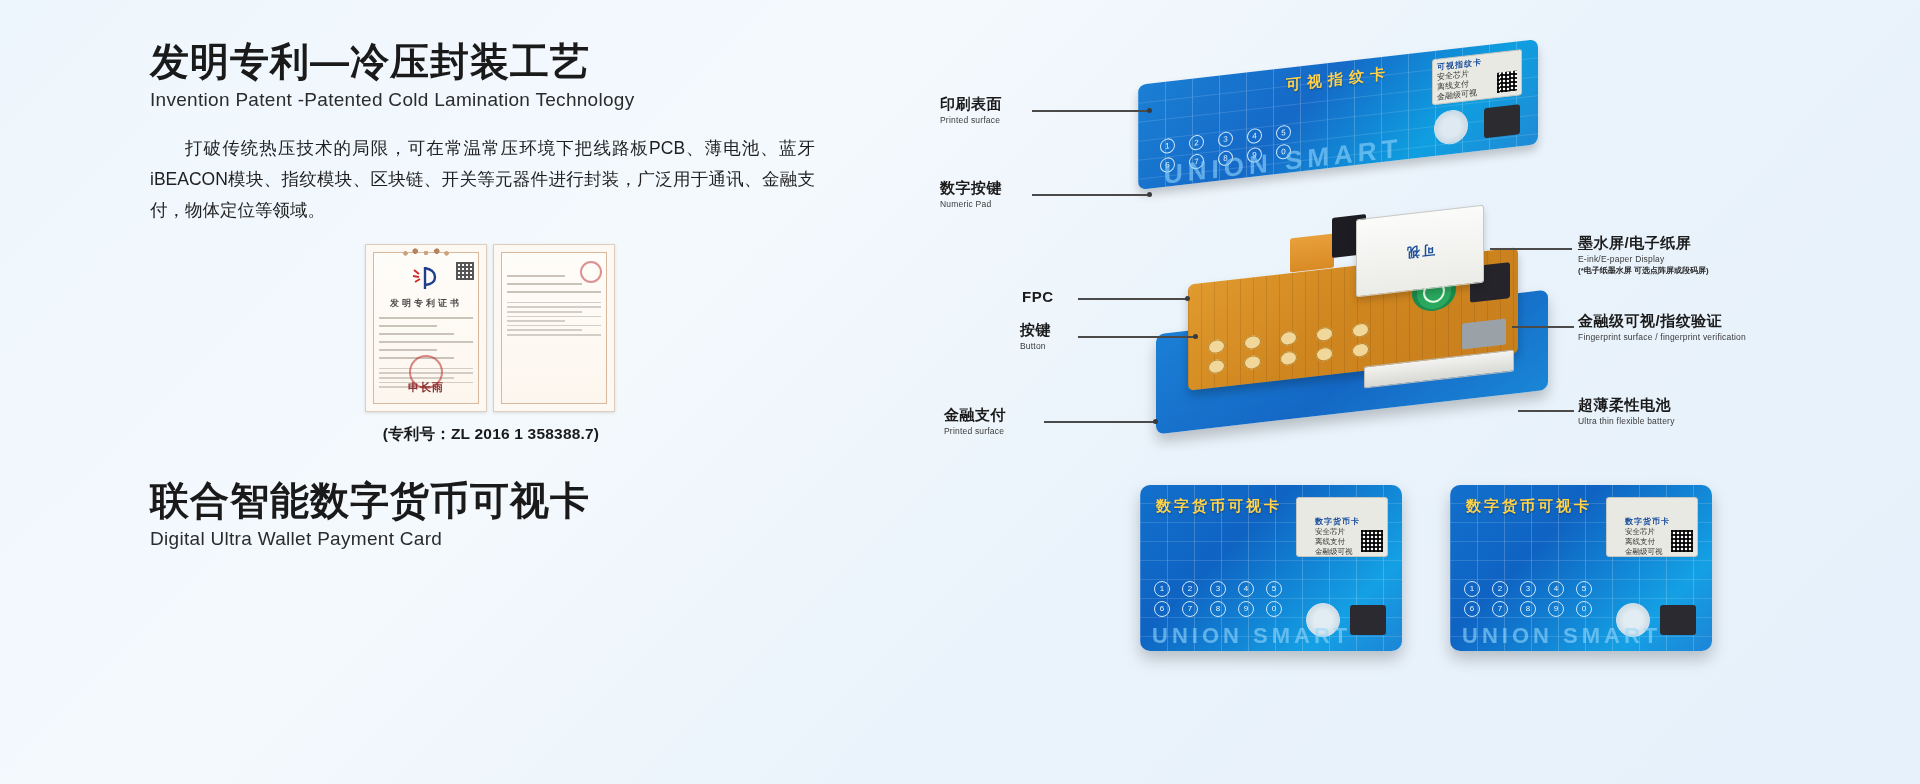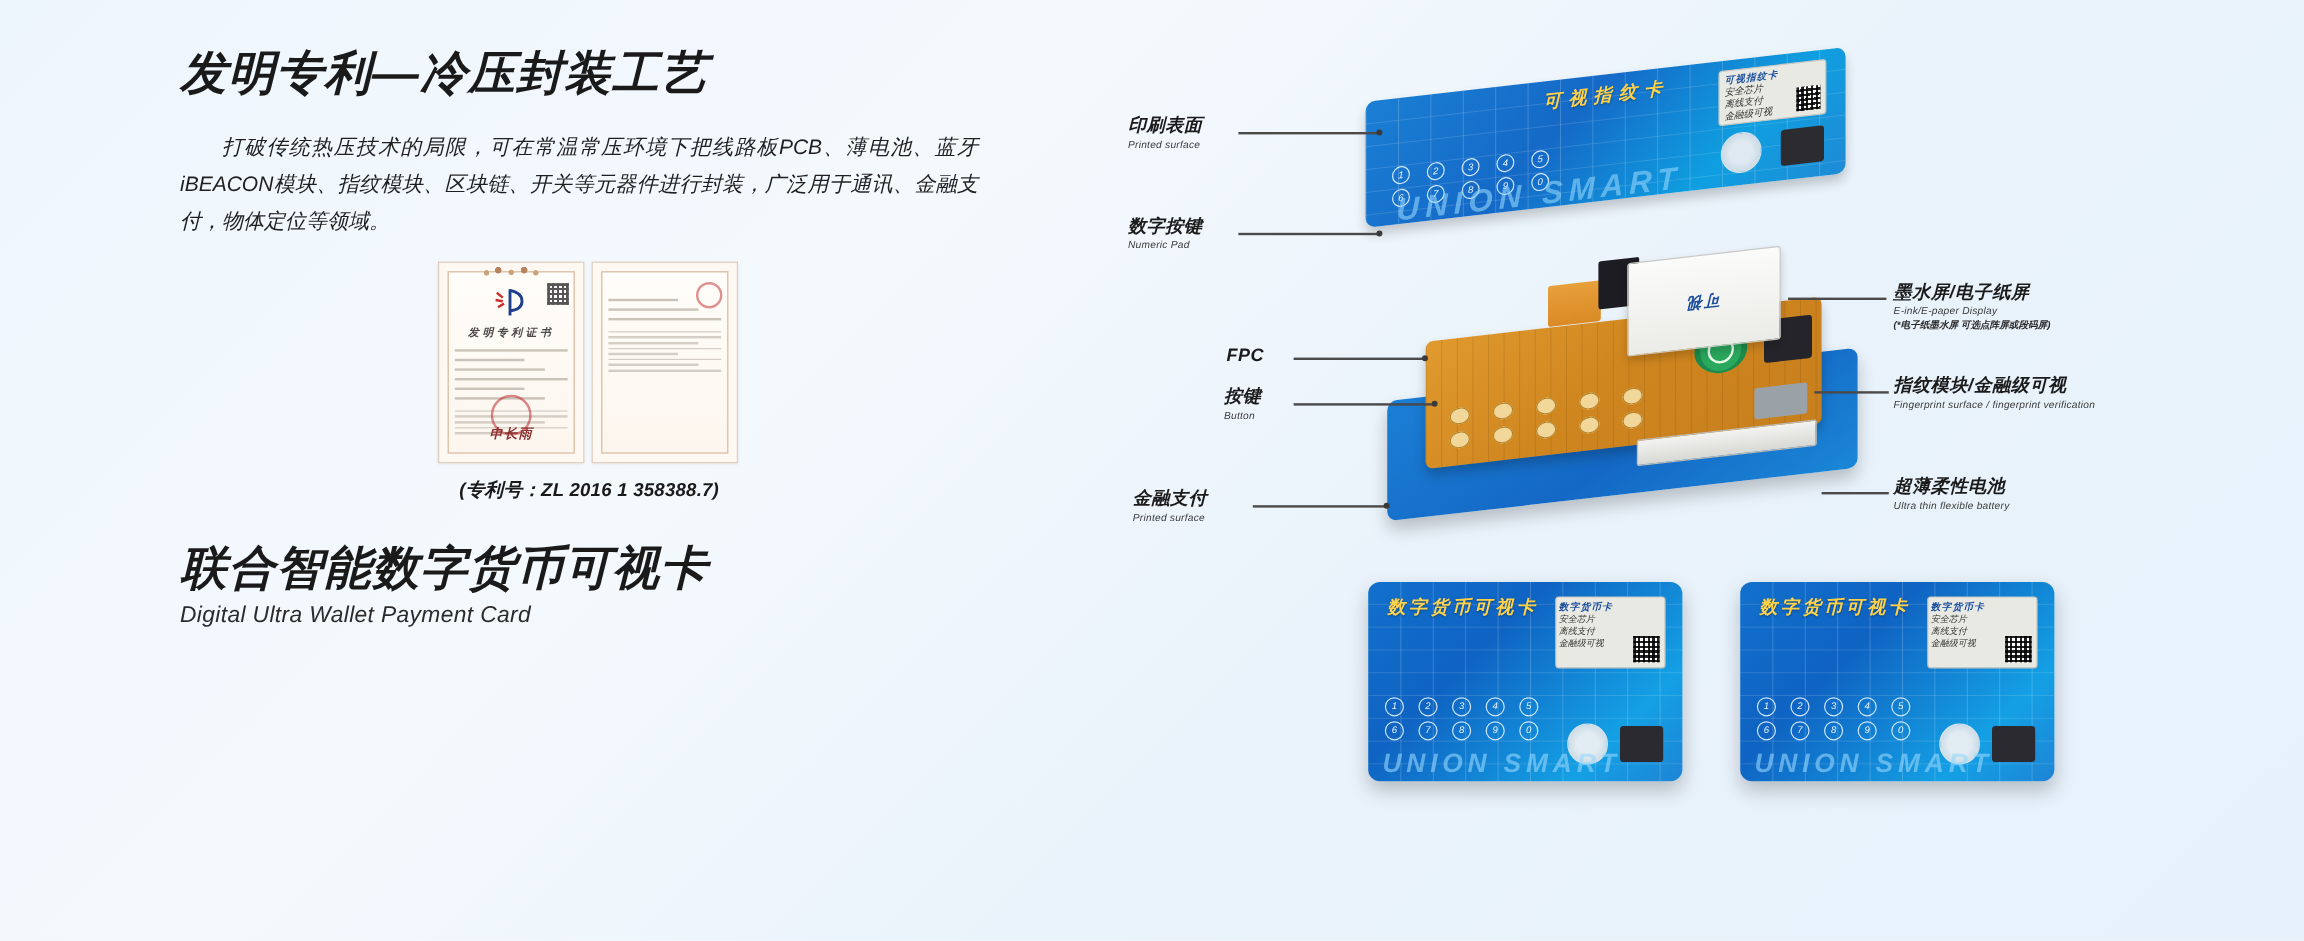--- a/index.html
+++ b/index.html
@@ -3,21 +3,21 @@
 <meta charset="utf-8">
 <style>
   * { box-sizing: border-box; margin: 0; padding: 0; }
   html, body { width: 1920px; height: 784px; overflow: hidden; }
   body {
     font-family: "Liberation Sans", "DejaVu Sans", sans-serif;
     background: linear-gradient(135deg, #eef6fd 0%, #f4f9fd 35%, #eaf3fb 60%, #e6f1fb 100%);
     position: relative;
     color: #222;
   }
-  .page { position: absolute; inset: 0; font-style: italic; }
+  .page { position: absolute; inset: 0; }
 
   
   .left-col { position: absolute; left: 150px; top: 40px; width: 690px; }
 
   .h-cn {
     font-size: 39px; font-weight: bold; letter-spacing: 1px;
     color: #1a1a1a; line-height: 1.15; white-space: nowrap;
   }
   .h-en {
     font-size: 19px; color: #2b2b2b; letter-spacing: .3px;
@@ -193,21 +193,21 @@
     position:absolute; width:262px; height:166px; border-radius:10px;
     background: linear-gradient(135deg,#1270cc 0%, #0f63c2 35%, #14a0e4 78%, #1d84d6 100%);
     box-shadow: 0 8px 16px rgba(0,0,0,.22); overflow:hidden;
   }
   .mini-card .brand-cn{
     position:absolute; left:16px; top:12px; font-size:15px; font-weight:700;
     color:#ffd24a; letter-spacing:3px; text-shadow:0 1px 2px rgba(0,0,0,.35);
   }
   .mini-card .sb{
     position:absolute; right:14px; top:12px; width:92px;height:60px;
-    background:#e9e9e4;border:1px solid #c6c6c1;border-radius:3px;font-size:7.5px;color:#333;padding:2px;
+    background:#e9e9e4;border:1px solid #c6c6c1;border-radius:3px;font-size:7.5px;color:#333;padding:18px;
   }
   .mini-card .sb .sb-t{color:#1a4e9c;font-weight:700;font-size:8px;letter-spacing:1px;}
   .mini-card .sb .sb-qr{position:absolute;right:4px;bottom:4px;width:22px;height:22px;
     background: repeating-linear-gradient(90deg,#222 0 2px,#fff 2px 4px),
                 repeating-linear-gradient(0deg,#222 0 2px,#fff 2px 4px);
     background-blend-mode: multiply;}
   .mini-card .kp{position:absolute;left:14px;bottom:34px;display:grid;grid-template-columns:repeat(5,22px);gap:4px 6px;}
   .mini-card .kp span{width:16px;height:16px;border-radius:50%;border:1.3px solid #cfe7fb;color:#eaf6ff;font-size:8px;line-height:14px;text-align:center;}
   .mini-card .union{position:absolute;left:12px;bottom:2px;font-size:22px;font-weight:800;color:rgba(150,215,252,.6);letter-spacing:4px;}
   .mini-card .fp{position:absolute;right:16px;bottom:16px;width:36px;height:30px;background:#2a2a30;border-radius:3px;}
@@ -216,20 +216,21 @@
 </style>
 </head>
 <body>
 
 <div class="page">
 
   <div class="left-col">
 
     <div>
       <h1 class="h-cn">发明专利—冷压封装工艺</h1>
+      <div class="h-en">Invention Patent -Patented Cold  Lamination Technology</div>
       <p class="body-text">打破传统热压技术的局限，可在常温常压环境下把线路板PCB、薄电池、蓝牙iBEACON模块、指纹模块、区块链、开关等元器件进行封装，广泛用于通讯、金融支付，物体定位等领域。</p>
 
       <div class="certs">
 
         <div class="cert">
           <div class="cert-inner"></div>
           <div class="corner-orn"></div>
           <svg class="emblem" viewBox="0 0 30 26">
             <path d="M14 2 L14 24" stroke="#1f3e8c" stroke-width="2.4" fill="none"></path>
             <path d="M14 3 q10 2 10 9 q0 7 -10 8" stroke="#1f3e8c" stroke-width="2.4" fill="none"></path>
@@ -388,21 +389,21 @@
 
     <div class="leader" style="left:370px; top:208px; width:82px;"></div>
     <div class="lbl r" style="left:458px; top:194px;">
       <span class="cn">墨水屏/电子纸屏</span>
       <span class="en">E-ink/E-paper Display</span>
       <span class="note">(*电子纸墨水屏 可选点阵屏或段码屏)</span>
     </div>
 
     <div class="leader" style="left:392px; top:286px; width:62px;"></div>
     <div class="lbl r" style="left:458px; top:272px;">
-      <span class="cn">指纹模块/金融级可视</span>
+      <span class="cn">金融级可视/指纹验证</span>
       <span class="en">Fingerprint surface / fingerprint verification</span>
     </div>
 
     <div class="leader" style="left:398px; top:370px; width:56px;"></div>
     <div class="lbl r" style="left:458px; top:356px;">
       <span class="cn">超薄柔性电池</span>
       <span class="en">Ultra thin flexible battery</span>
     </div>
 
     <div class="mini-card" style="left:20px; top:445px;">

